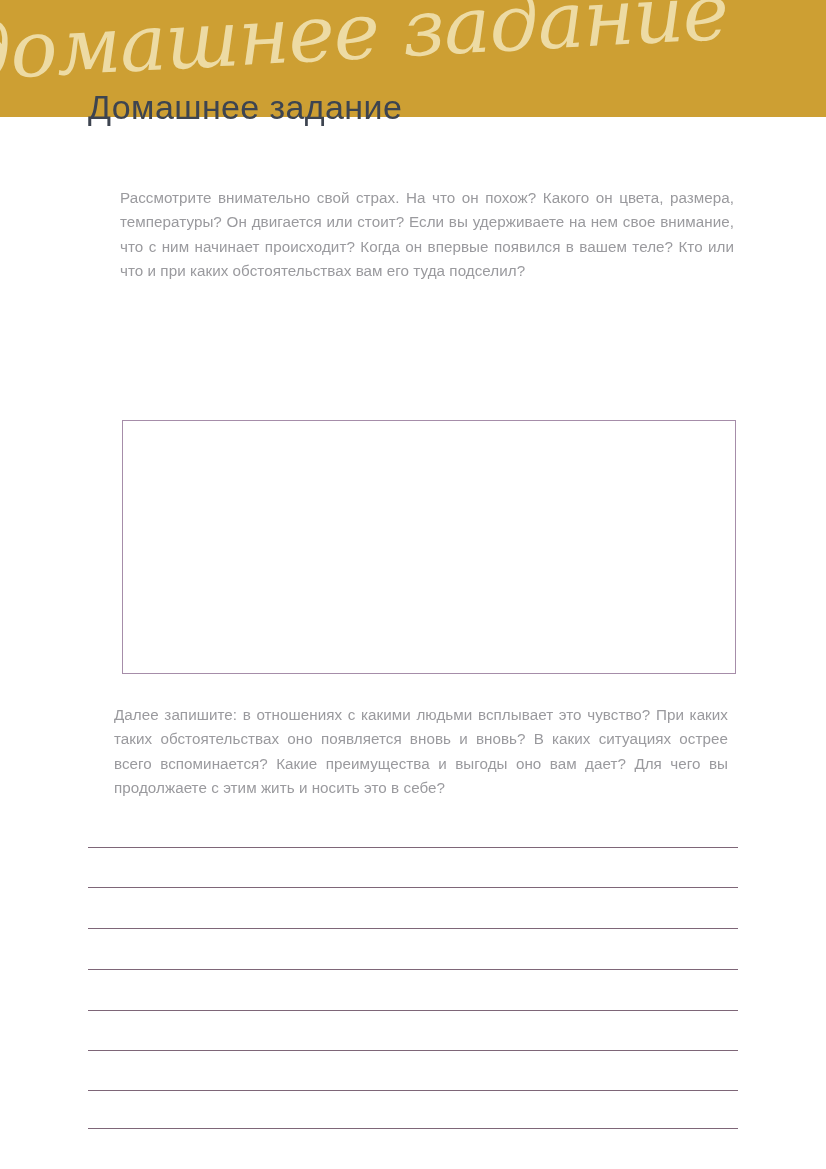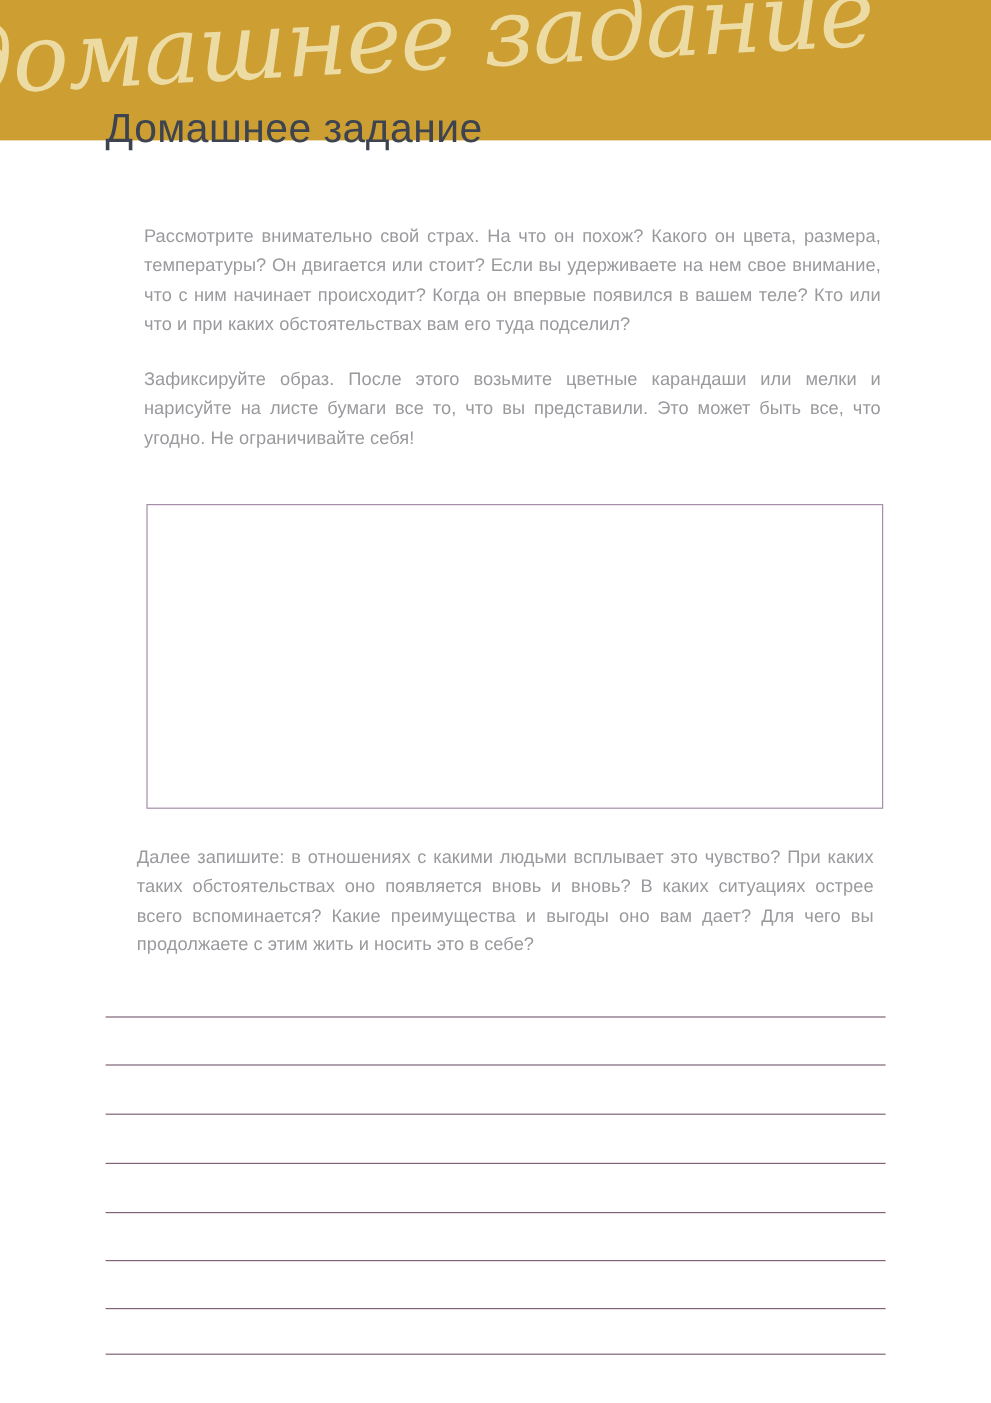--- a/index.html
+++ b/index.html
@@ -120,21 +120,20 @@
 <div class="page">
 
   <div class="header-band">
     <div class="header-script">домашнее задание</div>
   </div>
 
   <div class="page-title">Домашнее задание</div>
 
   <div class="content">
     <p class="para">Рассмотрите внимательно свой страх. На что он похож? Какого он цвета, размера, температуры? Он двигается или стоит? Если вы удерживаете на нем свое внимание, что с ним начинает происходит? Когда он впервые появился в вашем теле? Кто или что и при каких обстоятельствах вам его туда подселил?</p>
-    <p class="para">Зафиксируйте образ. После этого возьмите цветные карандаши или мелки и нарисуйте на листе бумаги все то, что вы представили. Это может быть все, что угодно. Не ограничивайте себя!</p>
   </div>
 
   <div class="draw-box"></div>
 
   <div class="content-lower">
     <p class="para">Далее запишите: в отношениях с какими людьми всплывает это чувство? При каких таких обстоятельствах оно появляется вновь и вновь? В каких ситуациях острее всего вспоминается? Какие преимущества и выгоды оно вам дает? Для чего вы продолжаете с этим жить и носить это в себе?</p>
   </div>
 
   <div class="lines" id="writing-lines">
       <div class="rule" style="top: 0px;"></div>

